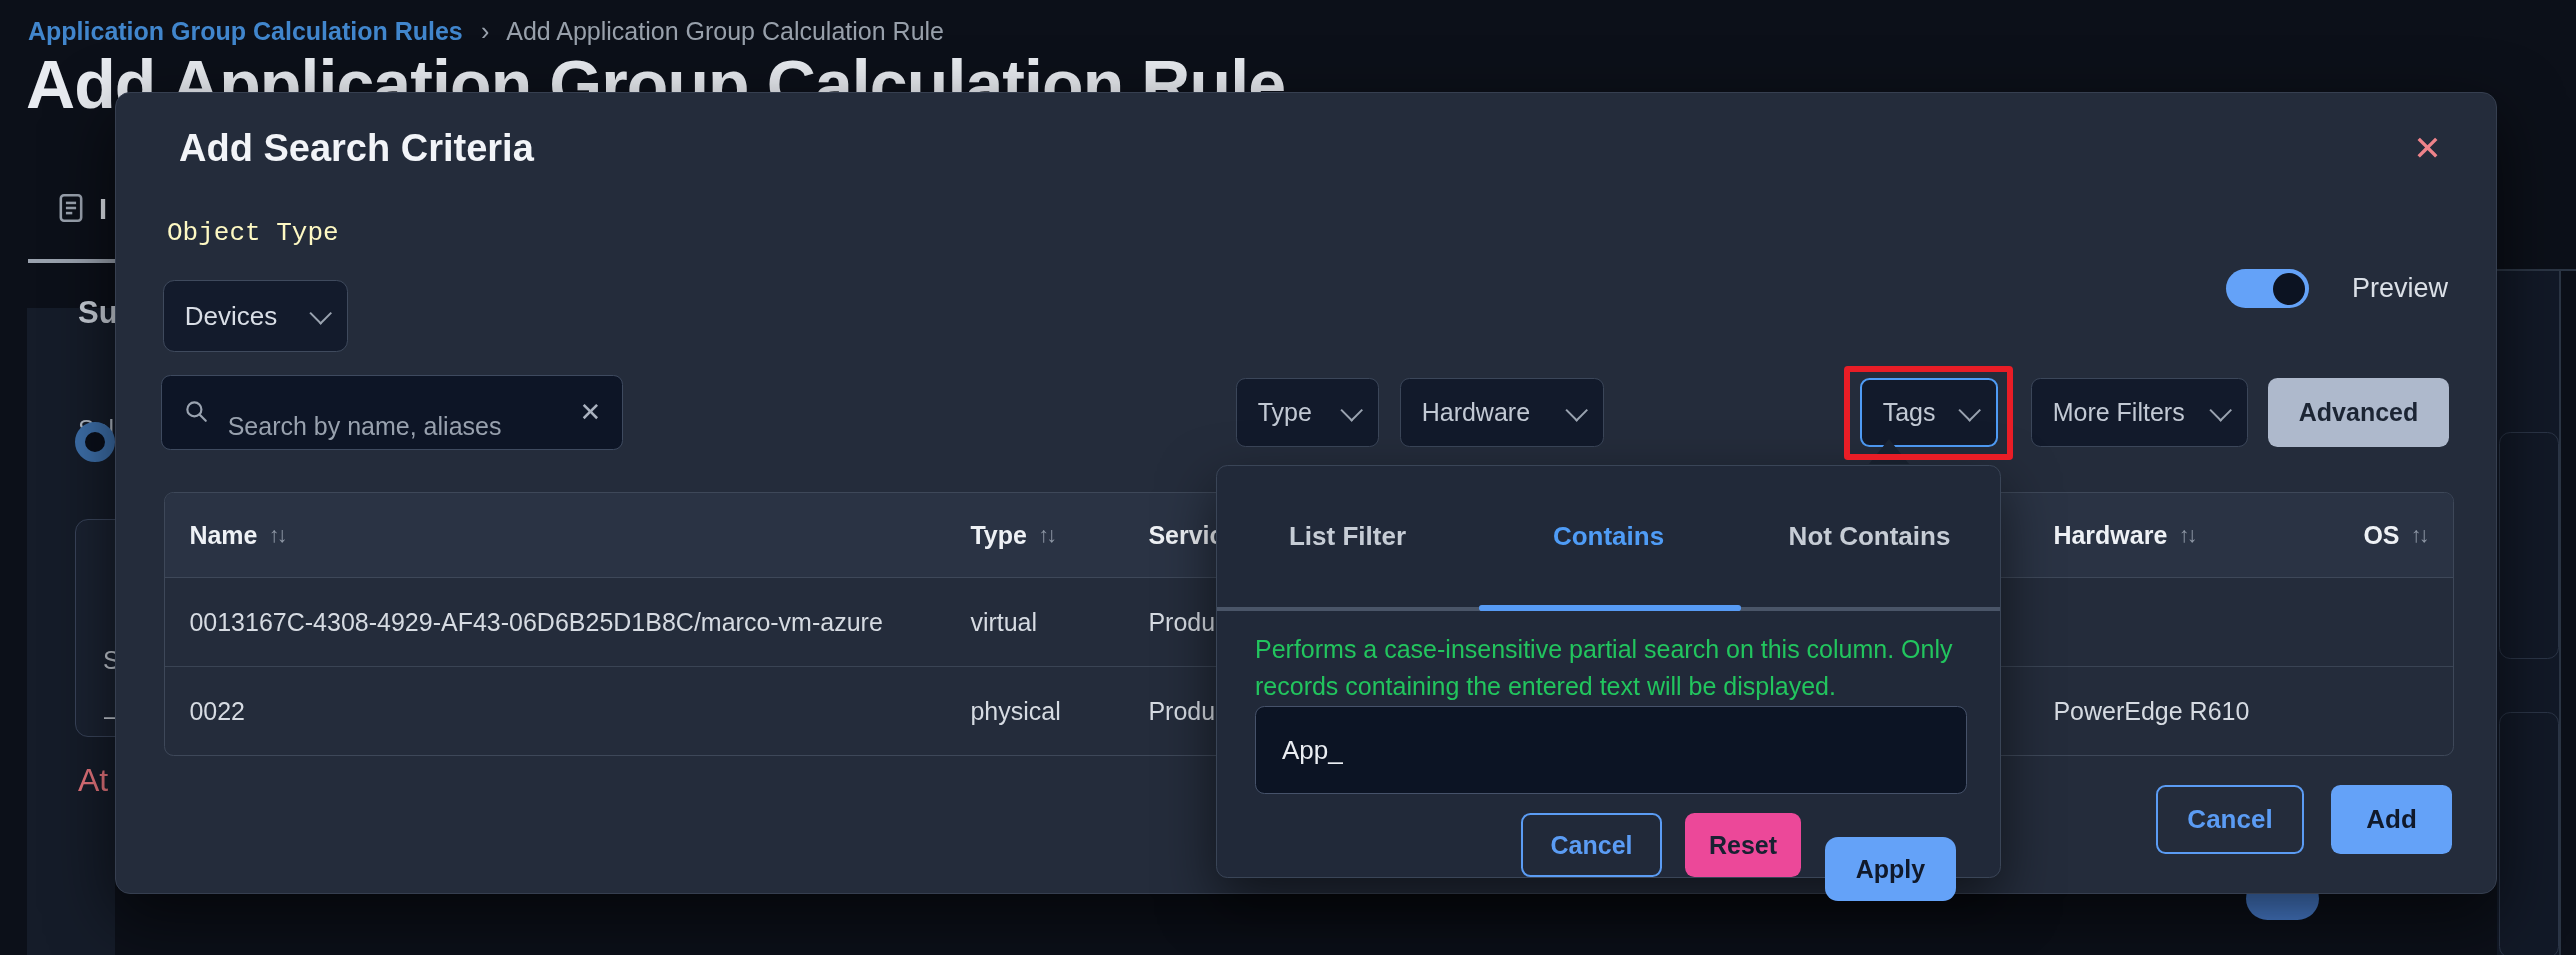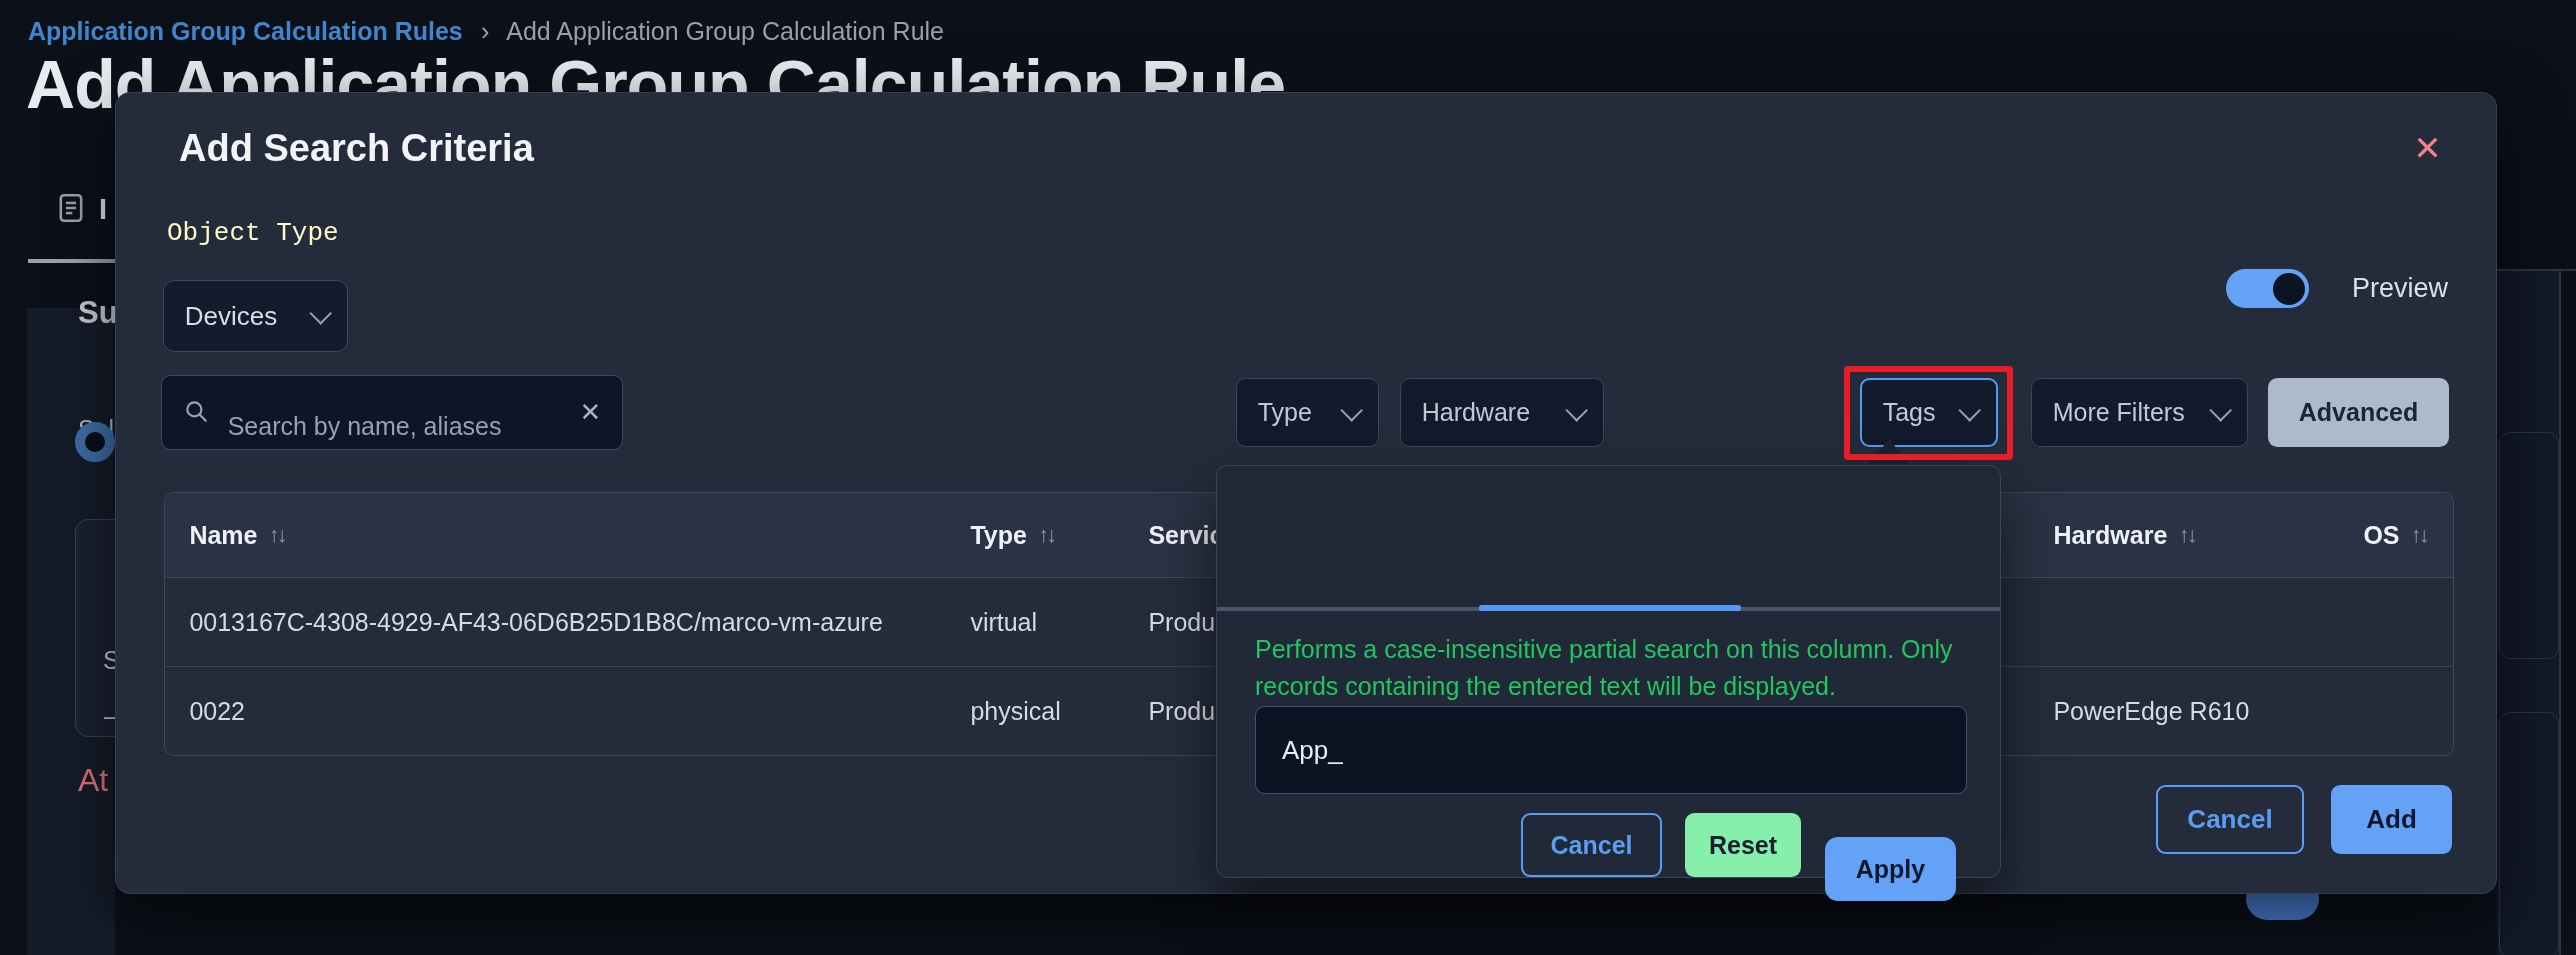--- a/index.html
+++ b/index.html
@@ -106,21 +106,21 @@
   #ptab-divider{position:absolute;left:0;top:141px;width:100%;height:3.8px;background:#4a5568;}
   #ptab-underline{position:absolute;left:262px;top:139px;width:262px;height:5.6px;background:#579bf5;border-radius:2.8px;}
   #popup-desc{position:absolute;left:38px;top:165px;width:715px;font-size:25px;line-height:37px;color:#22c55e;}
   #popup-input-wrap{position:absolute;left:38px;top:240px;width:712px;height:88px;background:#0c1424;
         border:1.9px solid #46526a;border-radius:9.4px;box-sizing:border-box;display:flex;align-items:center;}
   #popup-input{width:100%;background:transparent;border:none;outline:none;font-size:26px;color:#eaedf2;
         padding:0 26px;font-family:"Liberation Sans",sans-serif;}
   #popup-cancel{position:absolute;left:304px;top:347px;width:141px;height:64px;border:2.3px solid #5b9cf4;
         border-radius:9.4px;display:flex;align-items:center;justify-content:center;font-size:25px;
         font-weight:700;color:#5b9cf4;cursor:pointer;box-sizing:border-box;}
-  #popup-reset{position:absolute;left:468px;top:347px;width:116px;height:64px;background:#86efac;
+  #popup-reset{position:absolute;left:468px;top:347px;width:116px;height:64px;background:#ec4899;
         border-radius:9.4px;display:flex;align-items:center;justify-content:center;font-size:25px;
         font-weight:700;color:#182132;cursor:pointer;}
   #popup-apply{position:absolute;left:608px;top:347px;width:131px;height:64px;background:#64a2f8;
         border-radius:13px;display:flex;align-items:center;justify-content:center;font-size:25px;
         font-weight:700;color:#10192b;cursor:pointer;margin-top:24px;}
 
   
   #tags-annotation{left:1844px;top:366px;width:169px;height:94px;border:6.6px solid #e91d26;
         border-radius:3.8px;z-index:50;box-sizing:border-box;pointer-events:none;}
 </style>
@@ -246,20 +246,25 @@
         <div class="td-cell"></div>
       </div>
     </div>
 
     <div id="modal-cancel" class="abs">Cancel</div>
     <div id="modal-add" class="abs">Add</div>
   </div>
 
   <div id="popup-caret" class="abs"></div>
   <div id="filter-popup" class="abs">
+    <div id="popup-tabs">
+      <div class="ptab">List Filter</div>
+      <div class="ptab active">Contains</div>
+      <div class="ptab">Not Contains</div>
+    </div>
     <div id="ptab-divider"></div>
     <div id="ptab-underline"></div>
     <div id="popup-desc">Performs a case-insensitive partial search on this column. Only records containing the entered text will be displayed.</div>
     <div id="popup-input-wrap">
       <input id="popup-input" value="App_" style="">
     </div>
     <div id="popup-cancel">Cancel</div>
     <div id="popup-reset">Reset</div>
     <div id="popup-apply">Apply</div>
   </div>

